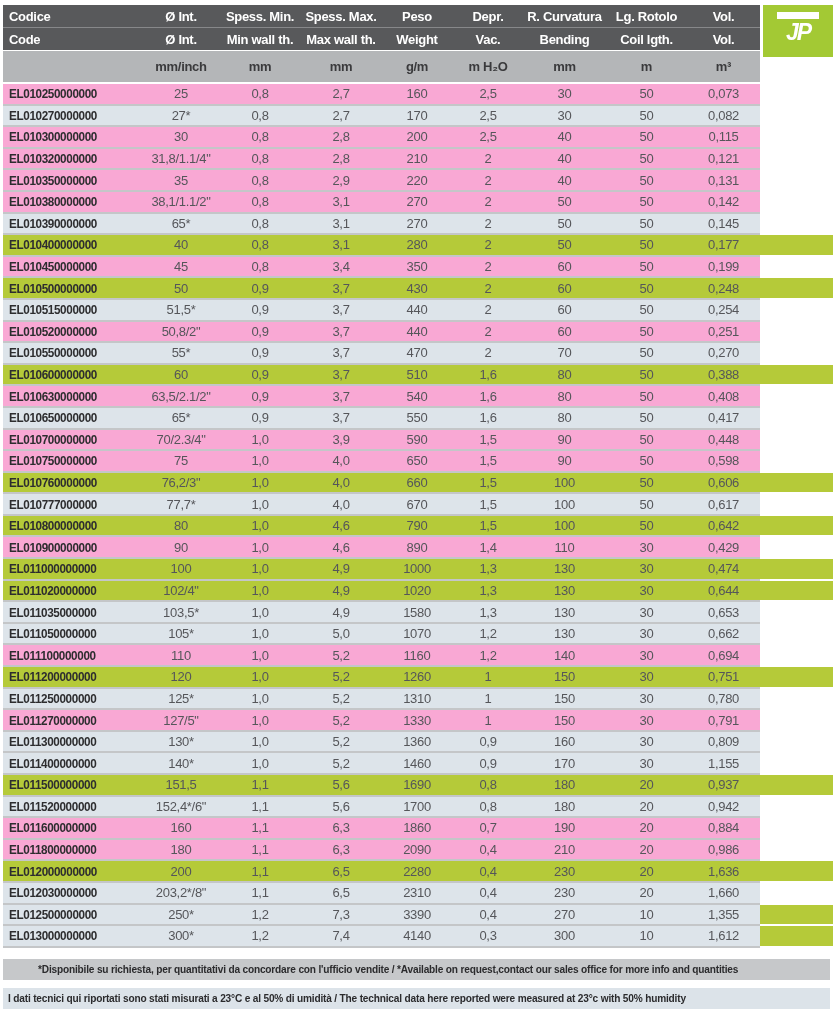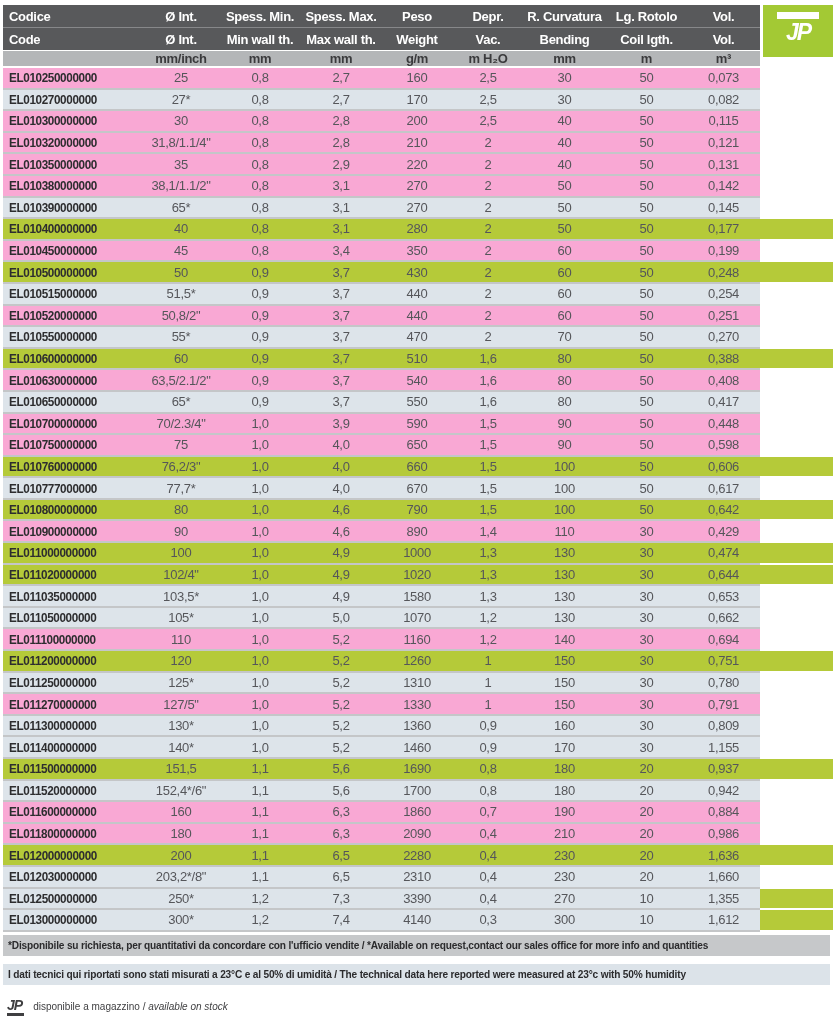--- a/index.html
+++ b/index.html
@@ -14,21 +14,21 @@
     -webkit-font-smoothing:antialiased;
   }
   .page{position:relative;padding:5px 10px 0 3px;width:833px;}
 
   
   .thead{position:relative;width:830px;}
   .hrow{display:flex;width:757px;}
   .hrow1,.hrow2{background:var(--header-dark);color:#ffffff;font-weight:bold;}
   .hrow1{height:22px;border-bottom:1px solid #87888a;}
   .hrow2{height:22px;}
-  .hrow3{background:var(--header-light);color:#3a3a3c;font-weight:bold;height:15px;margin-top:1px;margin-bottom:2px;}
+  .hrow3{background:var(--header-light);color:#3a3a3c;font-weight:bold;height:31px;margin-top:1px;margin-bottom:2px;}
   .hcell{display:flex;align-items:center;justify-content:center;font-size:13px;letter-spacing:-0.3px;white-space:nowrap;}
   .hrow .c0{justify-content:flex-start;padding-left:6px;box-sizing:border-box;}
 
   
   .logo-box{
     position:absolute;left:760px;top:0;width:70px;height:52px;
     background:var(--logo-green);
   }
   .logo-bar{width:42px;height:7px;background:#fff;margin:7px auto 0;}
   .logo-jp{
@@ -59,21 +59,21 @@
   .strip{width:73px;box-sizing:border-box;border-bottom:2px solid #ffffff;background:transparent;}
   .strip-green{background:var(--row-green);}
 
   
   .note{
     width:827px;height:21px;line-height:21px;margin-top:8px;
     font-weight:bold;font-size:11px;color:#2b2b2d;padding-left:5px;
     box-sizing:border-box;overflow:hidden;
   }
   .note span{display:inline-block;transform:scaleX(0.92);transform-origin:left center;white-space:nowrap;letter-spacing:-0.2px;}
-  .note1{background:var(--note1-bg);margin-top:3px;}
+  .note1{background:var(--note1-bg);margin-top:11px;text-align:center;}
   .note2{background:var(--note2-bg);}
 
   
   .legend{display:flex;align-items:center;gap:9px;margin:13px 0 0 4px;color:#3f3f41;}
   .legend-jp{
     font-weight:800;font-style:italic;font-size:14px;letter-spacing:-1px;
     border-bottom:3px solid #3f3f41;padding:0 2px 1px 0;line-height:1;color:#3f3f41;
   }
   .legend-text{font-size:10px;}
   .legend-en{font-style:italic;}

